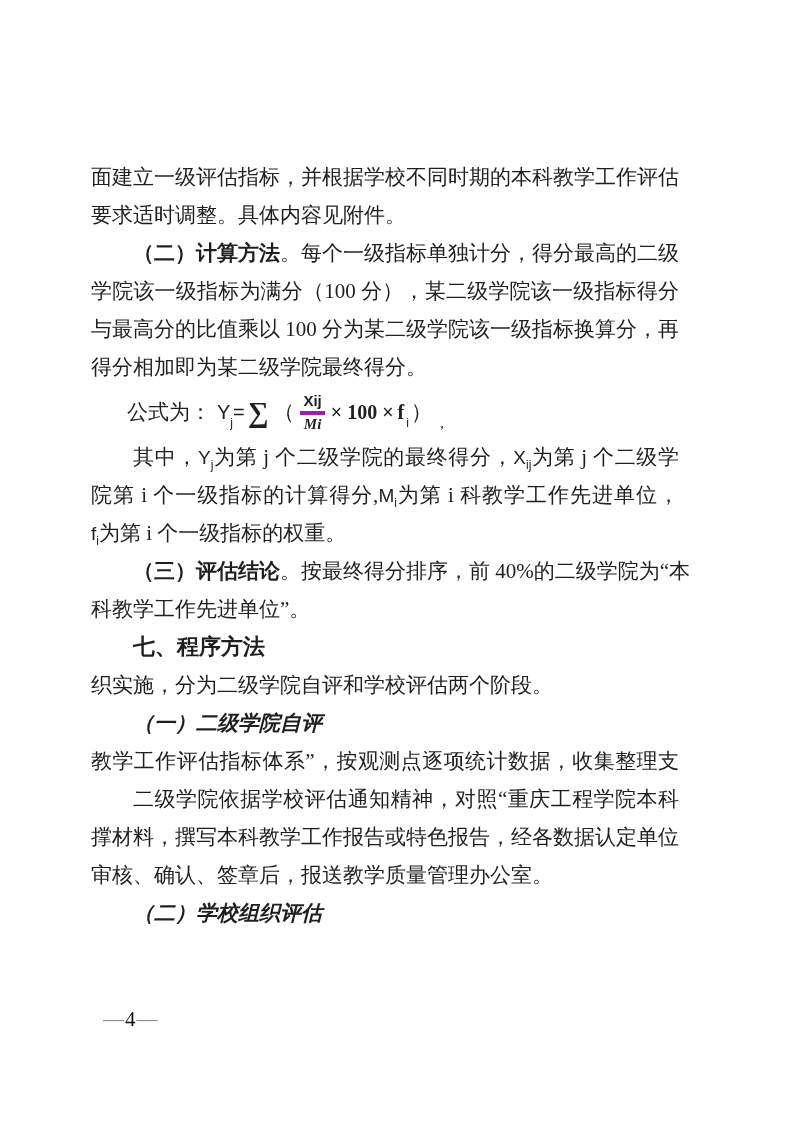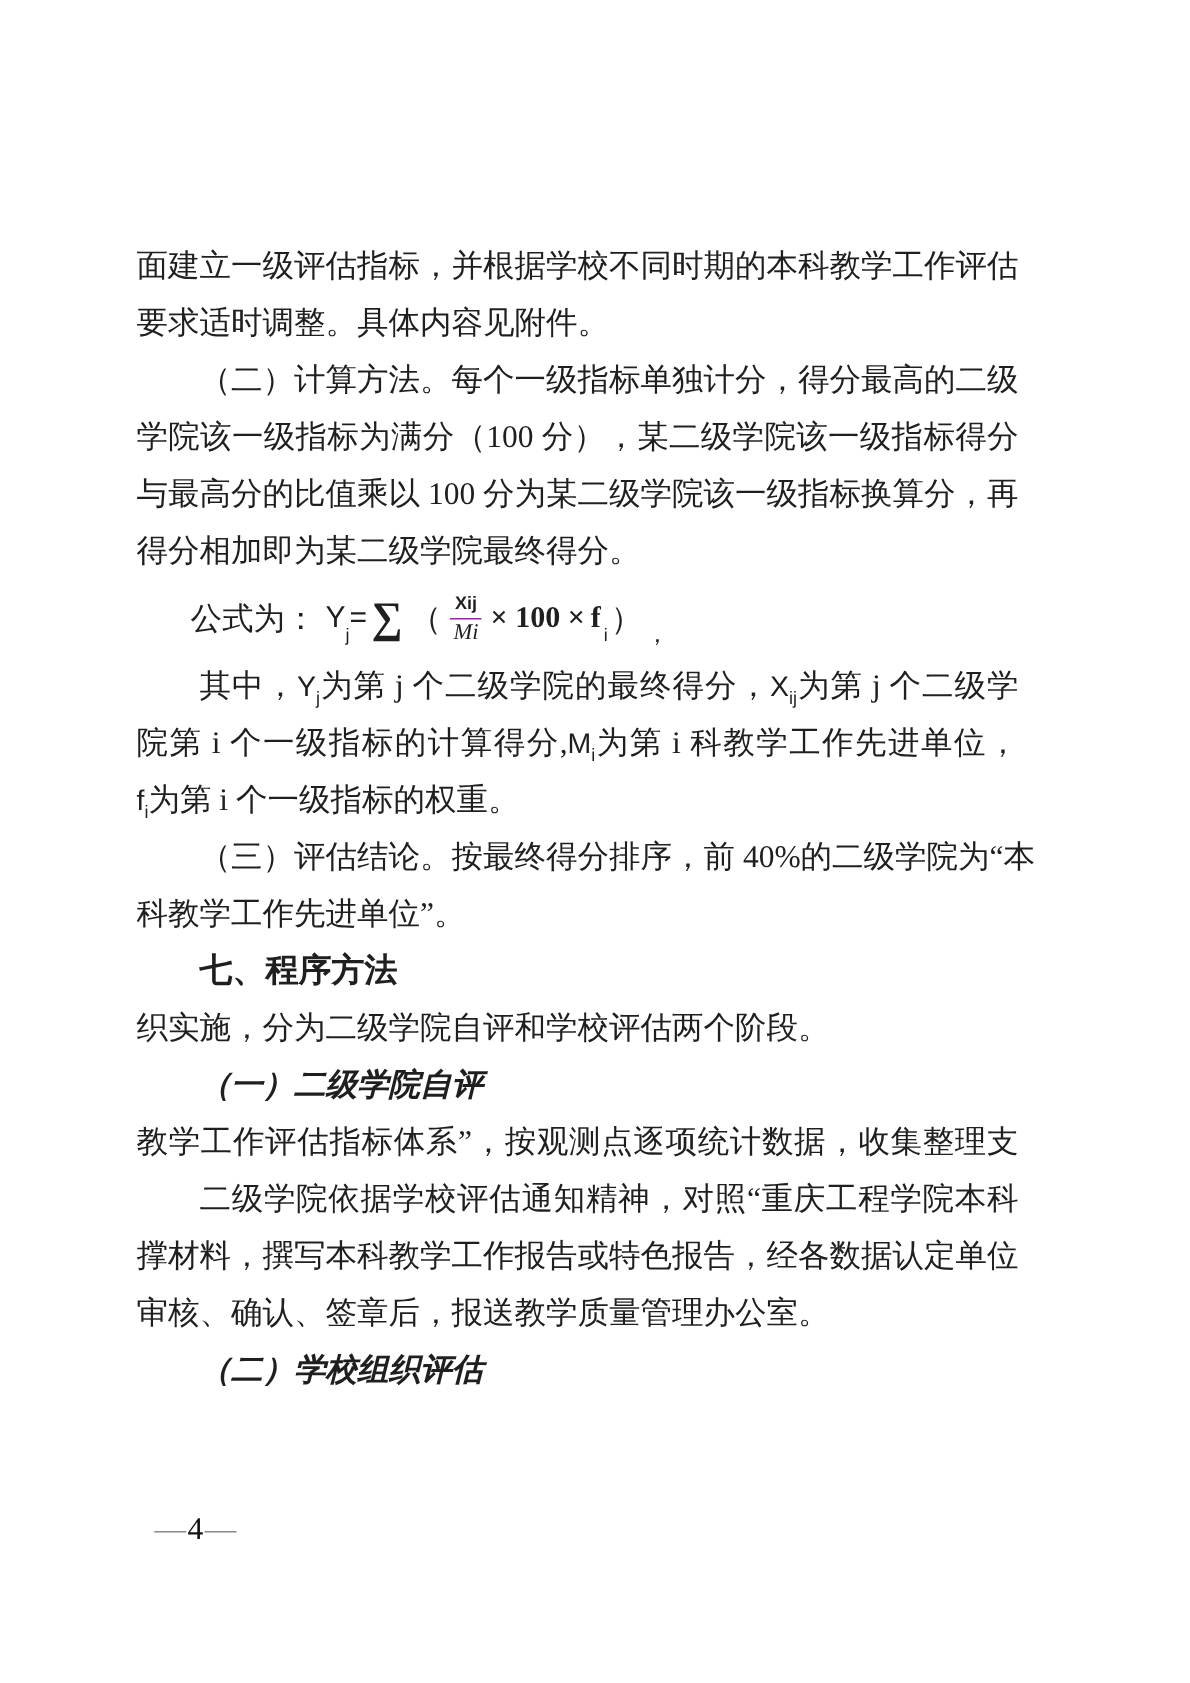--- a/index.html
+++ b/index.html
@@ -20,21 +20,21 @@
   .line{
     height:38px;line-height:38px;
     font-size:21px;
     text-align:justify;
     text-align-last:justify;
     white-space:nowrap;
     overflow:visible;
   }
   .line.noflush{text-align:left;text-align-last:left;}
   .line.ind2{padding-left:42px;}
-  .run-b{font-weight:400;}
+  .run-b{font-weight:700;}
   .run-latin{font-family:"Liberation Sans","DejaVu Sans",sans-serif;font-size:19px;}
   .run-sub{font-family:"Liberation Sans","DejaVu Sans",sans-serif;font-size:12px;vertical-align:-5px;}
   .line.hei{
     font-family:"Liberation Sans","DejaVu Sans",sans-serif;
     font-weight:700;font-size:22px;
     text-align:center;text-align-last:left;
   }
   .line.kai{
     font-weight:700;
     text-align:center;text-align-last:left;font-style:italic;
@@ -49,26 +49,26 @@
   }
   .f-label{font-size:21px;margin-right:6px;}
   .f-var{font-family:"Liberation Sans","DejaVu Sans",sans-serif;font-size:20px;}
   .f-sub{font-family:"Liberation Sans","DejaVu Sans",sans-serif;font-size:12px;align-self:flex-end;margin-bottom:8px;}
   .f-eq{font-family:"Liberation Sans","DejaVu Sans",sans-serif;font-size:20px;}
   .f-sigma{font-family:"Liberation Serif","DejaVu Serif",serif;font-size:29px;font-weight:700;margin:0 3px;}
   .f-paren{font-size:21px;margin:0 2px;}
   .frac{display:inline-flex;flex-direction:column;align-items:center;margin:0 4px;}
   .frac .num{
     font-family:"Liberation Sans","DejaVu Sans",sans-serif;
-    font-weight:700;font-size:12px;line-height:18px;
-    border-bottom:1px solid #a21caf;padding:0 3px 1px 3px;
+    font-weight:700;font-size:15px;line-height:18px;
+    border-bottom:4px solid #a21caf;padding:0 3px 1px 3px;
   }
   .frac .den{
     font-family:"Liberation Serif","DejaVu Serif",serif;
-    font-style:italic;font-weight:400;font-size:15px;line-height:18px;
+    font-style:italic;font-weight:700;font-size:15px;line-height:18px;
   }
   .f-mid{font-family:"Liberation Serif","DejaVu Serif",serif;font-weight:600;font-size:20px;margin:0 2px;}
   .f-trail{font-size:16px;align-self:flex-end;margin-bottom:4px;}
   .page-number{
     position:absolute;left:103px;top:1002px;
     height:34px;line-height:34px;
     font-size:21px;letter-spacing:0;
   }
   .page-number .dash{color:#8a8a8a;}
   .page-number .num{color:#111;padding:0 1px;}

